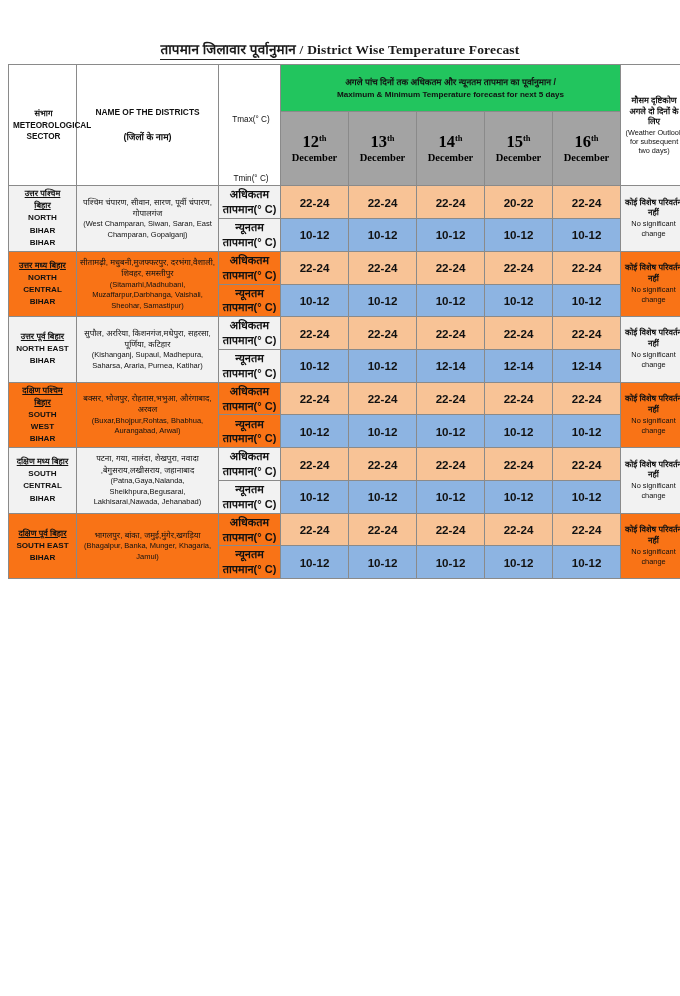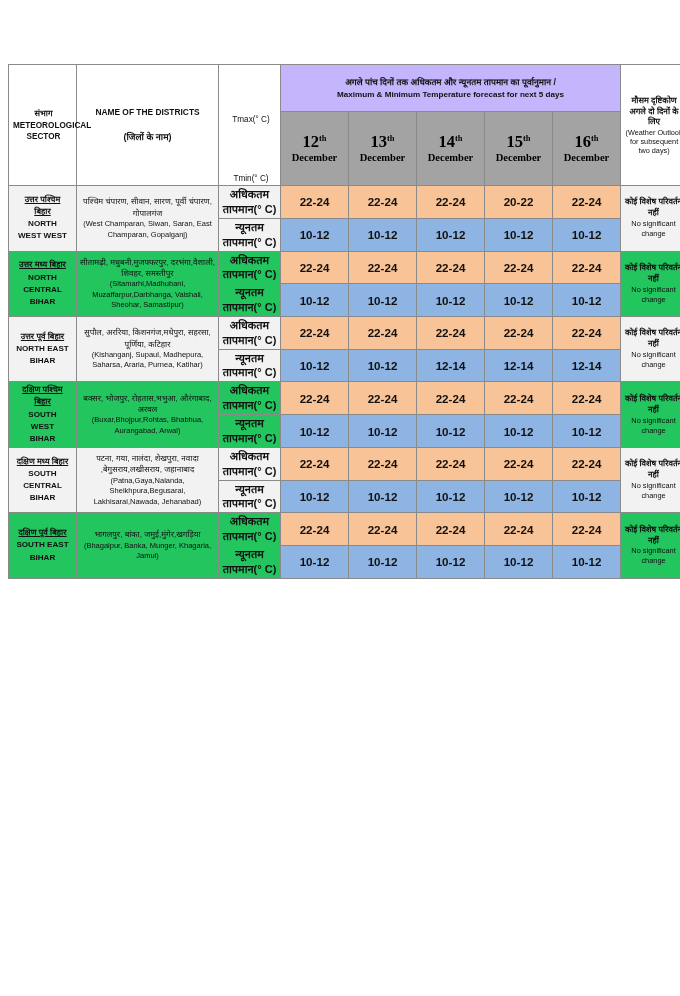--- a/index.html
+++ b/index.html
@@ -76,21 +76,21 @@
   .hdr-tt {
     text-align: left;
     padding-left: 5px !important;
     font-weight: normal;
     font-size: 8.2px;
   }
   .hdr-tt span { display:block;margin-top:48px; }
 
   .hdr-span5 {
     height: 36px;
-    background: #c4b5fd;
+    background: #22c55e;
     font-size: 8.6px;
     font-weight: bold;
     line-height: 1.5;
   }
   .hdr-span5 .hi { display:block; font-size: 8.7px; }
   .hdr-span5 .en { display:block; font-size: 8.1px; font-weight: bold; }
 
   .hdr-date {
     height: 56px;
     background: #a3a3a3;
@@ -162,27 +162,30 @@
 
   .out-cell {
     font-size: 7.6px;
     line-height: 1.35;
     padding: 2px 2px !important;
   }
   .out-cell .hi { display:block; font-weight: bold; font-size: 8.1px; }
   .out-cell .en { display:block; font-weight: normal; font-size: 7.4px; }
 
   .rowbg-a { background: #f2f2f2; }
-  .rowbg-b { background: #22c55e; }
+  .rowbg-b { background: #f97316; }
 </style>
 </head>
 <body>
 
 <div class="page">
 
+  <div class="title-wrap">
+    <span class="title">तापमान  जिलावार  पूर्वानुमान / District Wise Temperature Forecast</span>
+  </div>
 
   <table class="tbl">
     <colgroup>
       <col class="c-sector">
         <col class="c-dist">
         <col class="c-tt">
       <col class="c-day">
         <col class="c-day">
         <col class="c-day">
         <col class="c-day">
@@ -233,21 +236,21 @@
             <span class="num">16<sup>th</sup></span>
             <span class="mon">December</span>
           </td>
         </tr>
     </thead>
     <tbody id="tbody">
         <tr>
           <td class="sector-cell rowbg-a" rowspan="2">
             <span class="hi">उत्तर पश्चिम बिहार</span>
             <span class="en">NORTH</span>
-            <span class="en">WEST WEST</span>
+            <span class="en">BIHAR BIHAR</span>
           </td>
           <td class="dist-cell rowbg-a" rowspan="2">
             <span class="hi">पश्चिम चंपारण, सीवान, सारण, पूर्वी चंपारण, गोपालगंज</span>
             <span class="en">(West Champaran, Siwan, Saran, East Champaran,  Gopalganj)</span>
           </td>
           <td class="tt-cell rowbg-a">
             <div>अधिकतम</div>
             <div class="l2">तापमान(° C)</div>
           </td>
           <td class="val-cell val-max">22-24</td>

